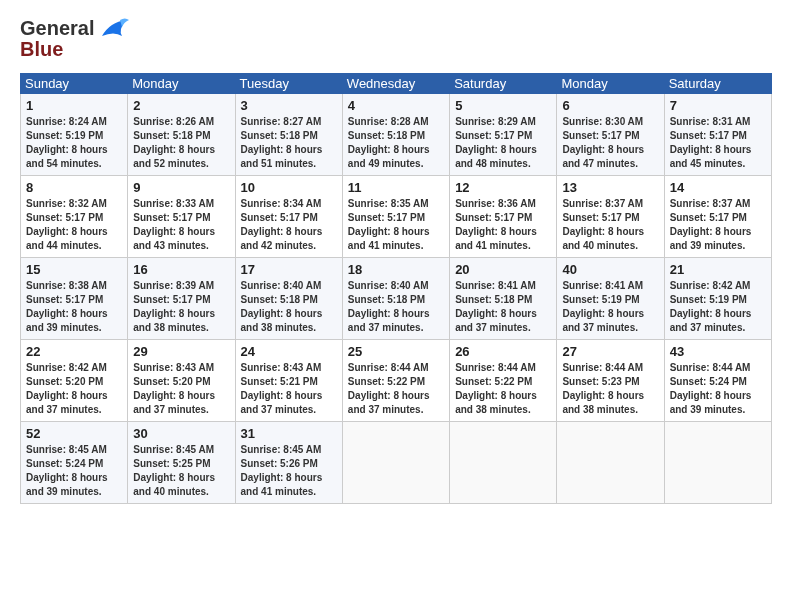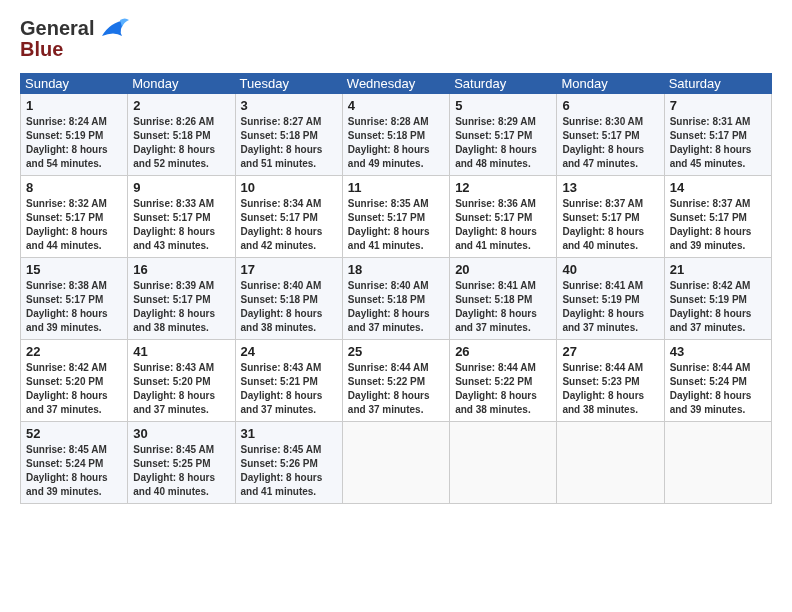--- a/index.html
+++ b/index.html
@@ -208,21 +208,21 @@
             <span class="day-num">21</span>
             <div class="day-info">Sunrise: 8:42 AM<br>Sunset: 5:19 PM<br>Daylight: 8 hours and 37 minutes.</div>
           </td>
         </tr>
         <tr>
           <td>
             <span class="day-num">22</span>
             <div class="day-info">Sunrise: 8:42 AM<br>Sunset: 5:20 PM<br>Daylight: 8 hours and 37 minutes.</div>
           </td>
           <td>
-            <span class="day-num">41</span>
+            <span class="day-num">29</span>
             <div class="day-info">Sunrise: 8:43 AM<br>Sunset: 5:20 PM<br>Daylight: 8 hours and 37 minutes.</div>
           </td>
           <td>
             <span class="day-num">24</span>
             <div class="day-info">Sunrise: 8:43 AM<br>Sunset: 5:21 PM<br>Daylight: 8 hours and 37 minutes.</div>
           </td>
           <td>
             <span class="day-num">25</span>
             <div class="day-info">Sunrise: 8:44 AM<br>Sunset: 5:22 PM<br>Daylight: 8 hours and 37 minutes.</div>
           </td>

